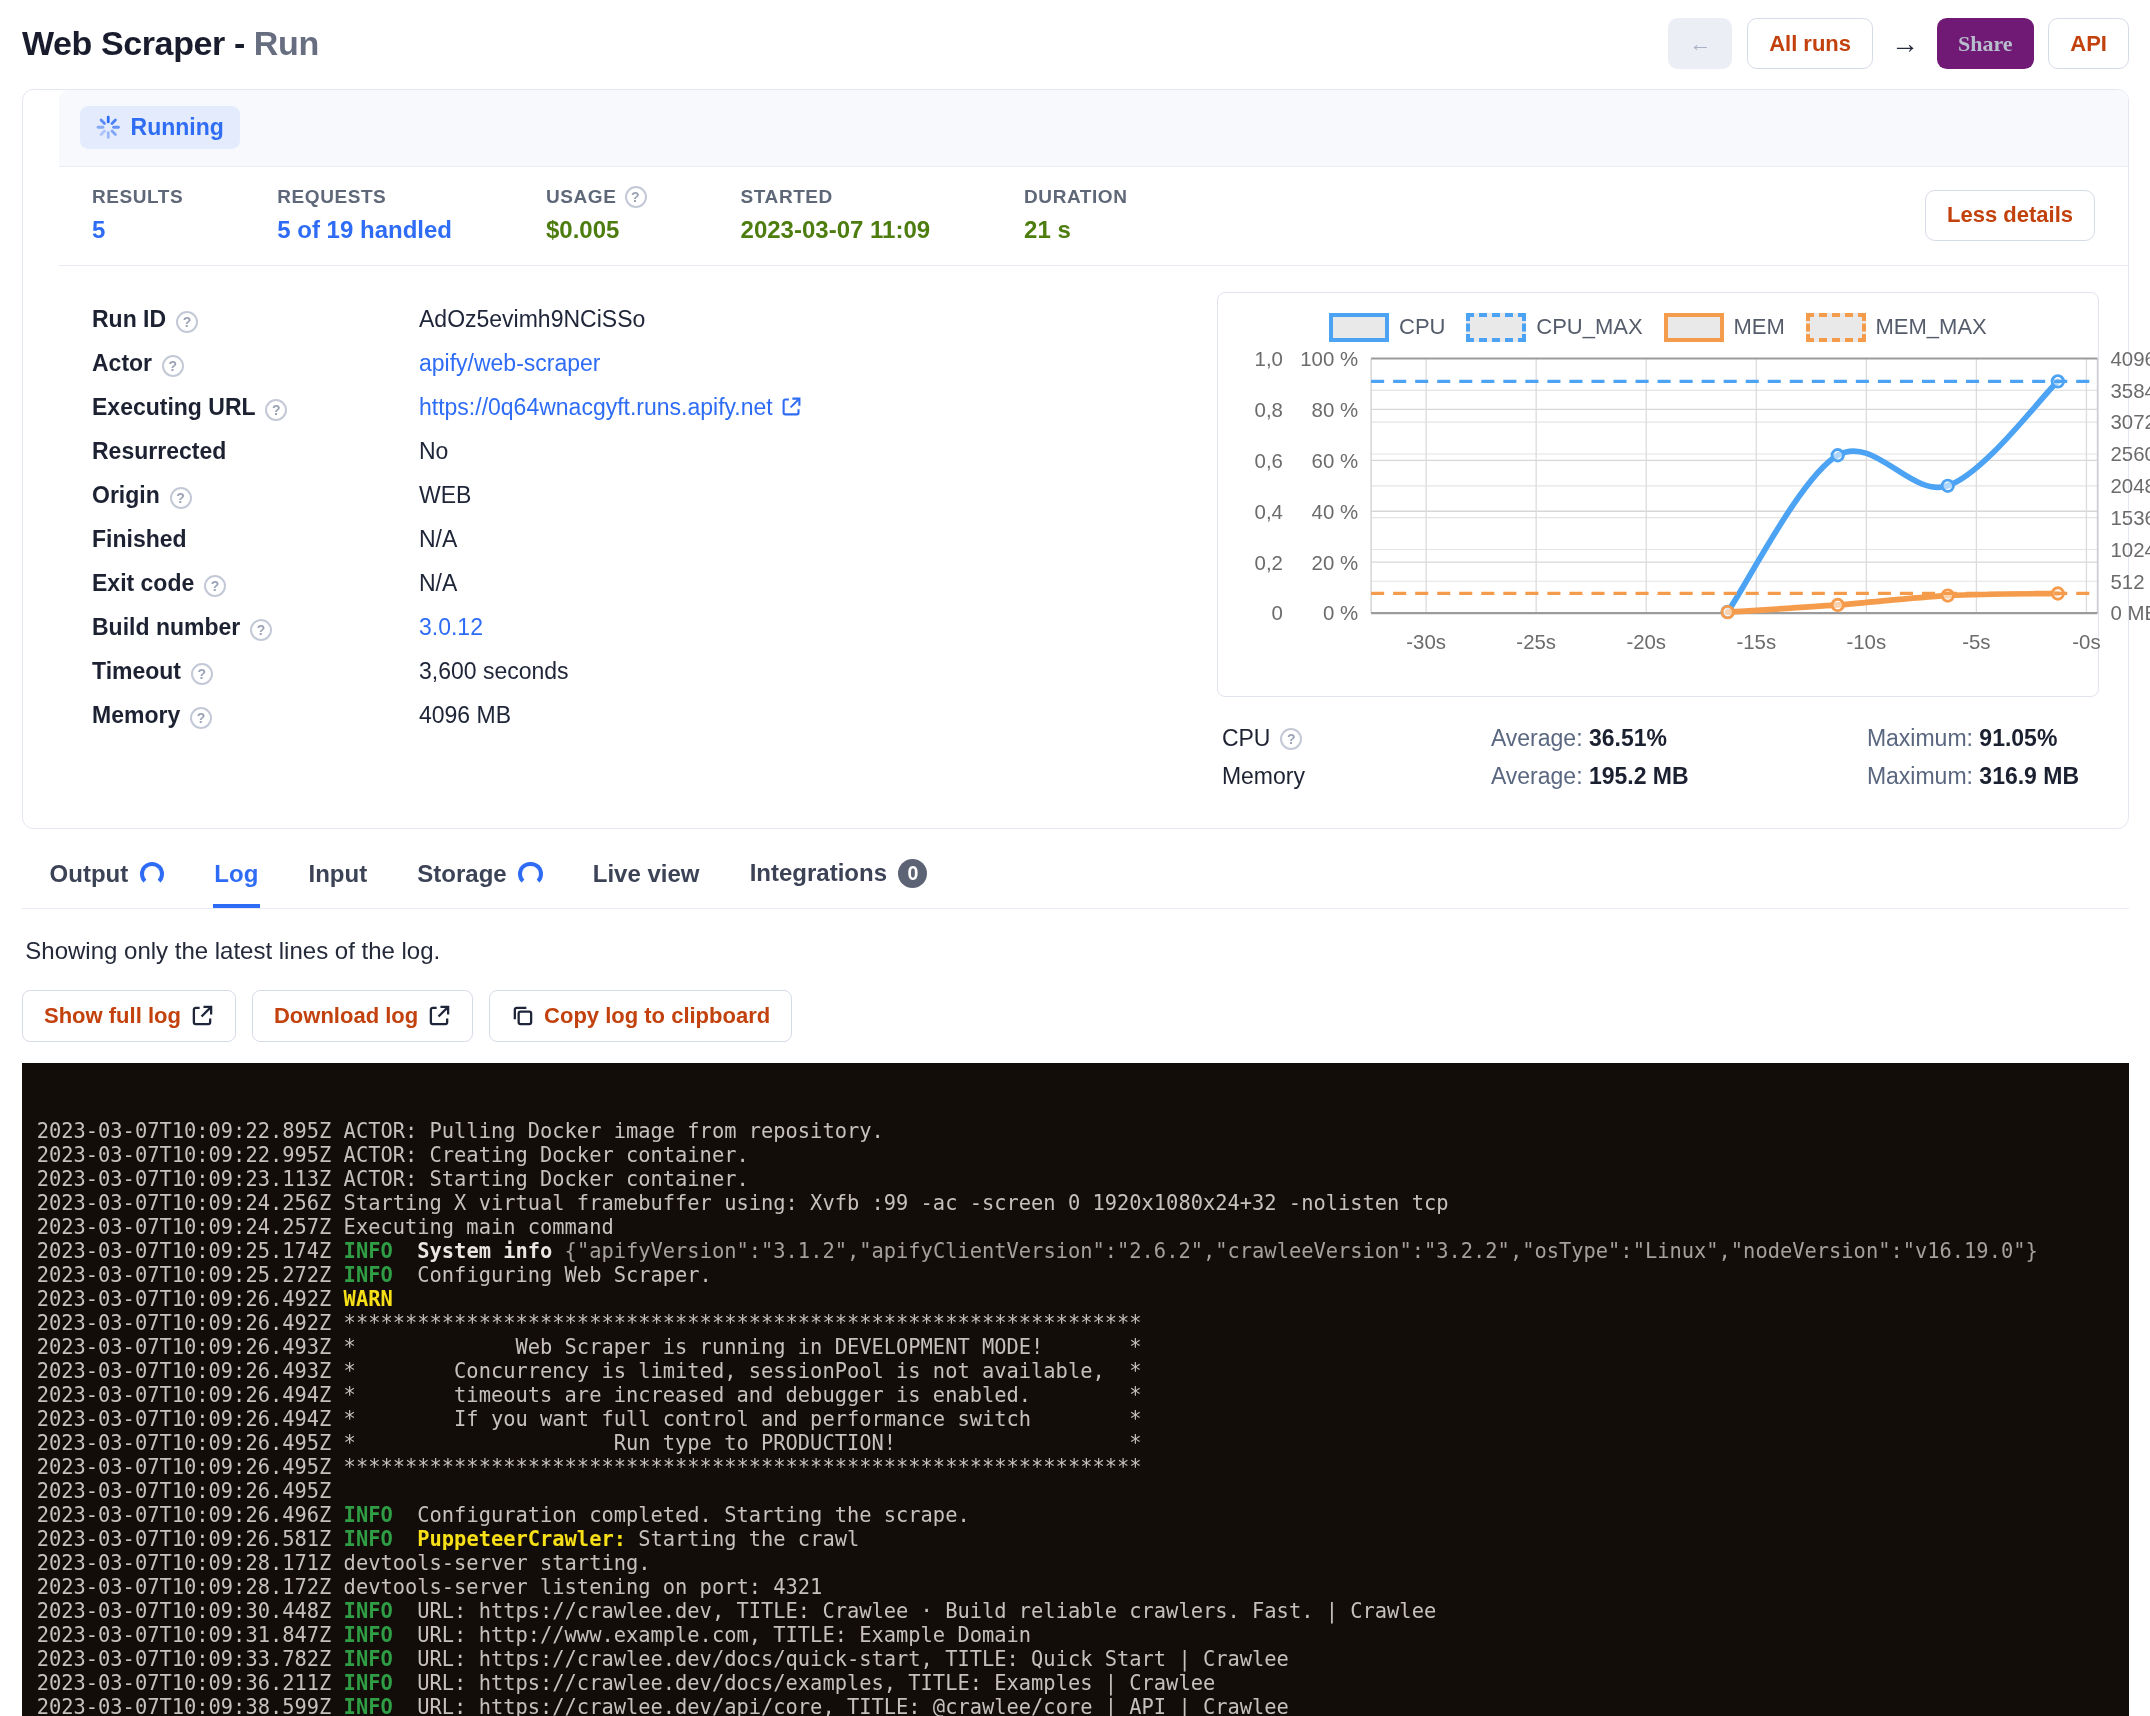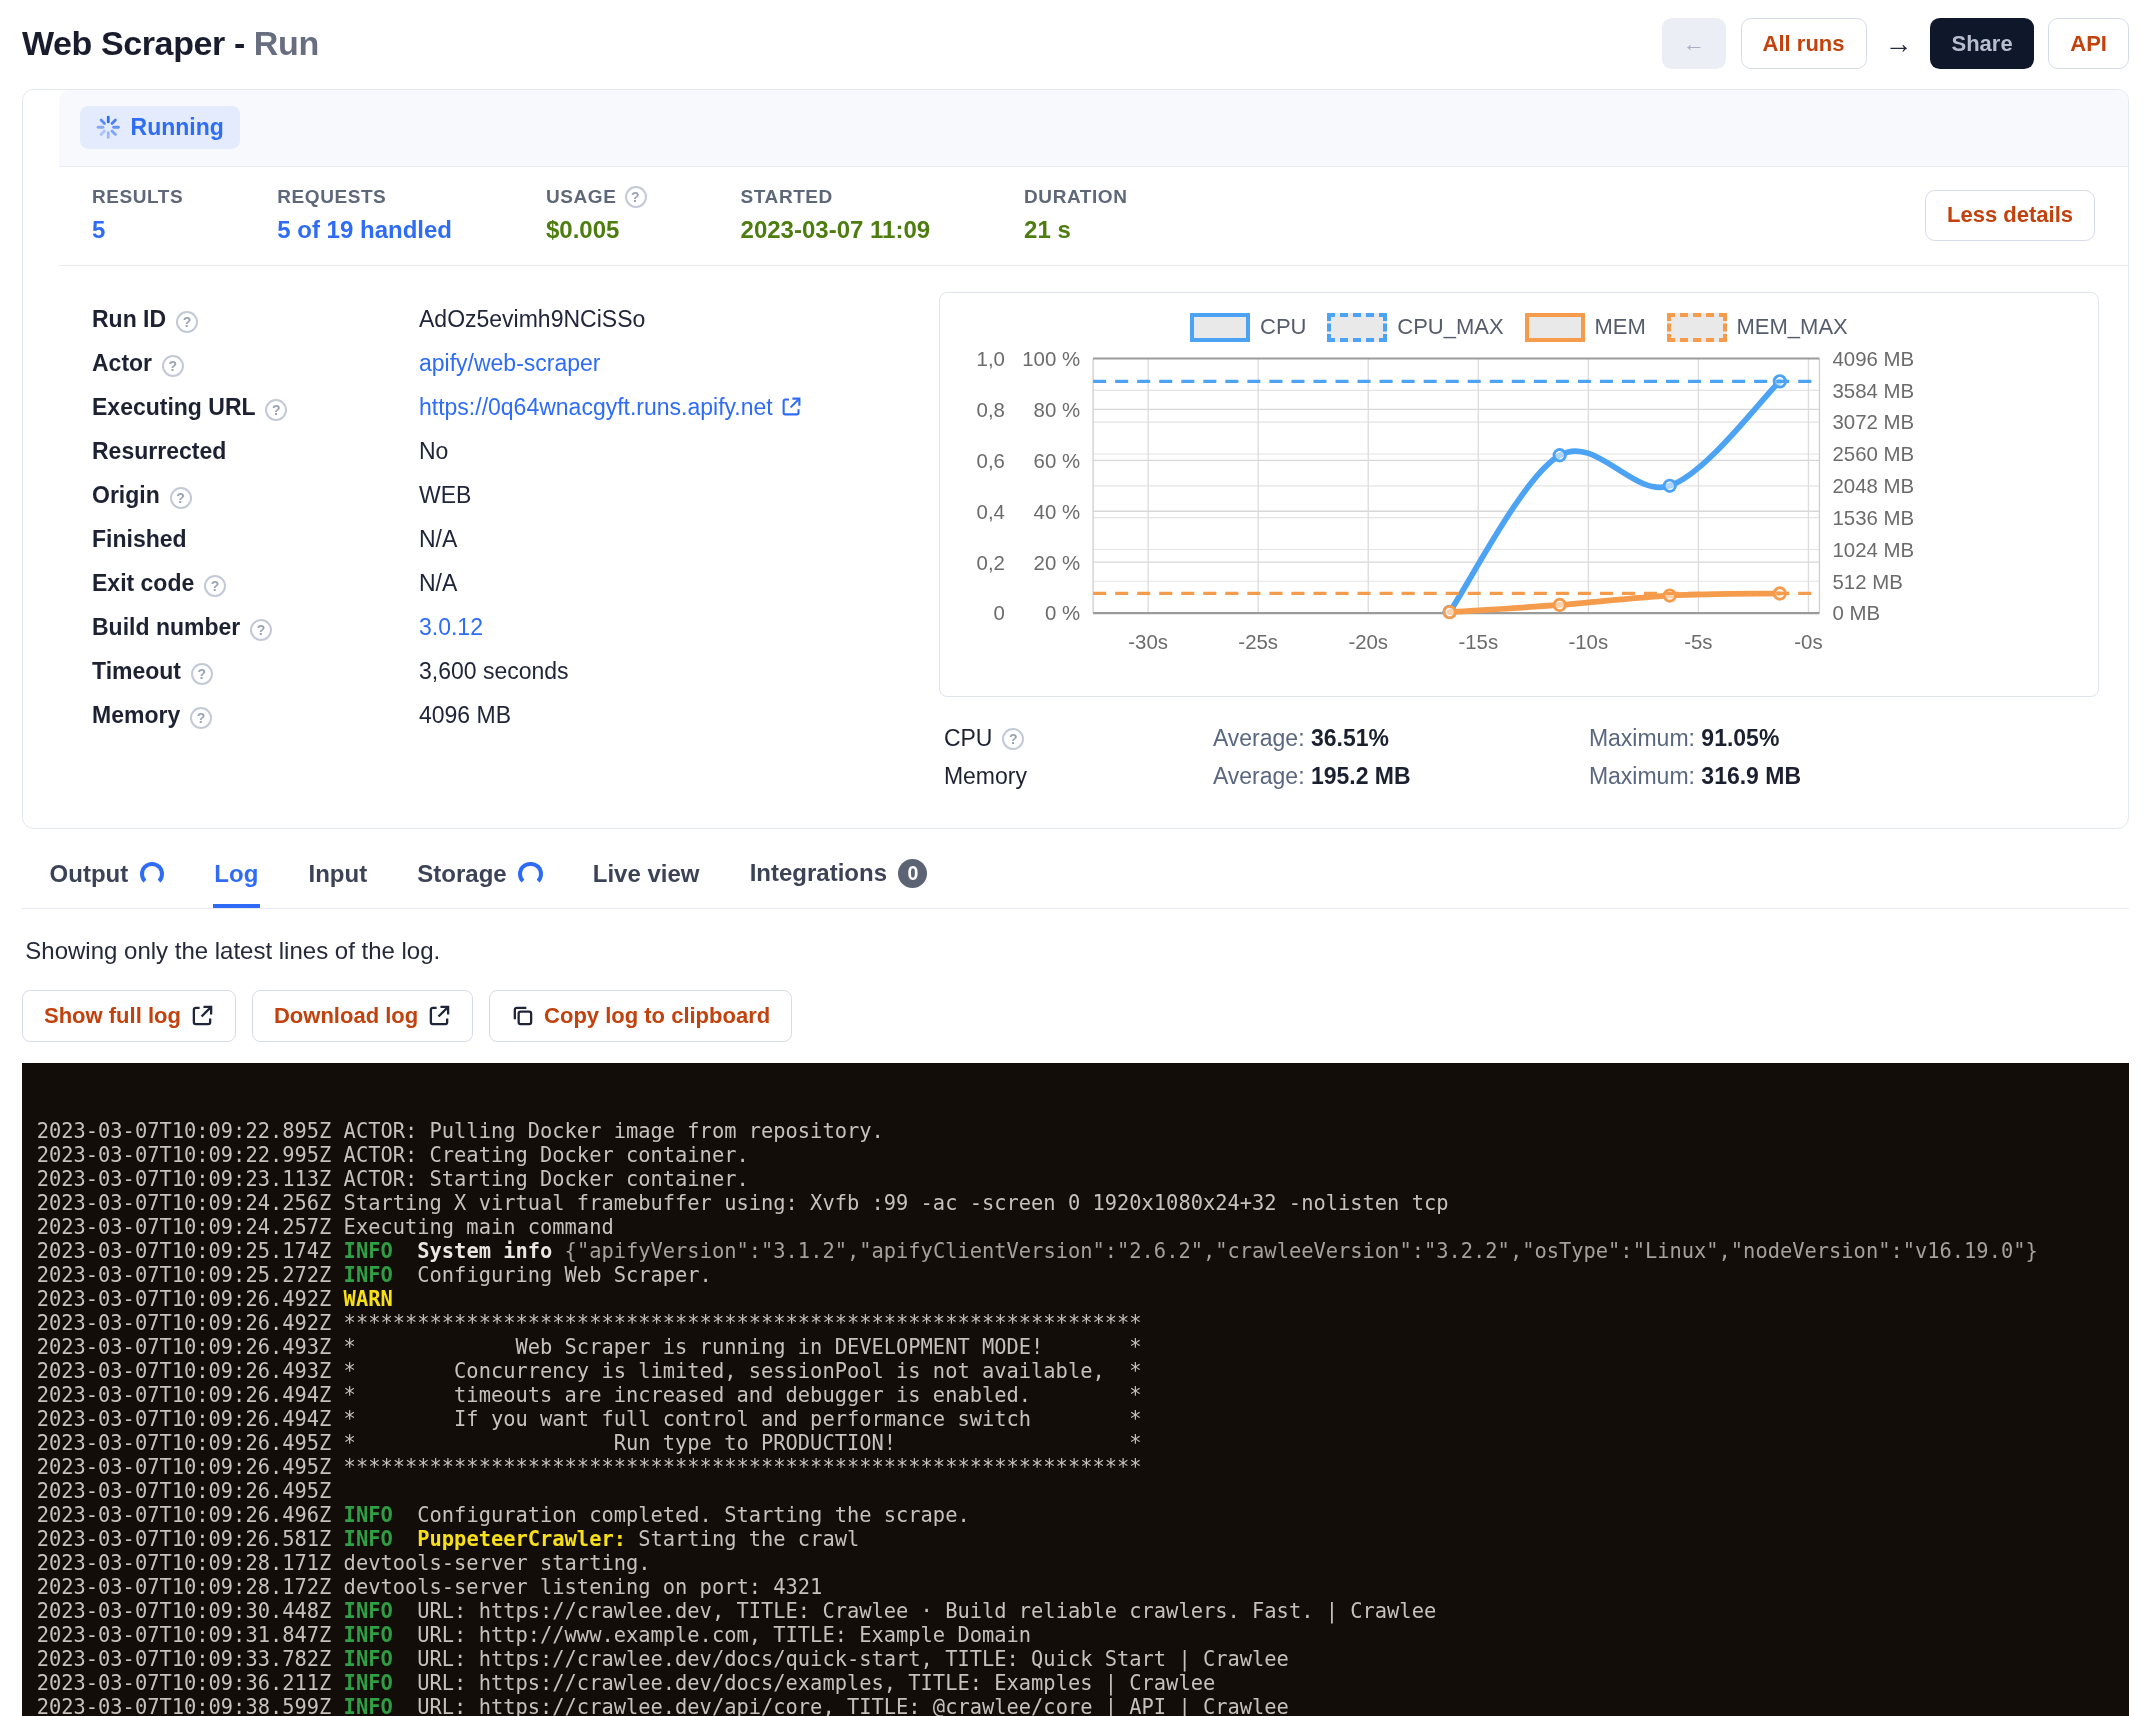--- a/index.html
+++ b/index.html
@@ -9,21 +9,21 @@
 
   
   .hdr { display:flex; align-items:center; justify-content:space-between; margin-bottom:19.6px; }
   .hdr h1 { font-size:34px; font-weight:bold; color:#191c2d; letter-spacing:-0.4px; }
   .hdr h1 .sub { color:#666e80; }
   .hdr-actions { display:flex; align-items:center; gap:14.7px; }
   .btn { display:inline-flex; align-items:center; gap:9.8px; height:51px; padding:0 21px;
     border:1.6px solid #d6dbe8; border-radius:9.8px; background:#fff; font-size:22px;
     font-weight:bold; color:#c2410c; cursor:pointer; }
   .btn.ghost { border:none; background:#eceef6; color:#a9b0c4; }
-  .btn.disabled { border:none; background:#0f172a; color:#b7bdcd; }
+  .btn.disabled { border:none; background:#701a75; color:#b7bdcd;font-family:Liberation Serif, serif; }
   .nav-arrow { font-size:28px; font-weight:bold; color:#252b3d; padding:0 3.3px; }
 
   
   .card { border:1.6px solid #e3e7f1; border-radius:11.4px; background:#fff;padding-left:36px; }
   .status-strip { background:#f7f9fd; border-bottom:1.6px solid #e9ecf4;
     border-radius:9.8px 9.8px 0 0; padding:16.3px 21px; }
   .badge-running { display:inline-flex; align-items:center; gap:9.8px; background:#e3ebfd;
     border-radius:8.2px; padding:8.2px 16.3px; color:#2f6df5; font-size:23px; font-weight:bold; }
 
   .stats-row { display:flex; align-items:center; gap:94px; padding:19.6px 33px 21px 33px;
@@ -41,21 +41,21 @@
   
   .details-wrap { display:flex; padding:26px 29px 38px 33px; }
   .details-col { flex:1; padding-top:4.9px; }
   .drow { display:flex; align-items:center; height:44px; font-size:23px; }
   .drow .dlabel { width:327px; display:flex; align-items:flex-end; gap:9.8px; font-weight:bold; color:#1d2233; }
   .drow .dvalue { color:#20263a; }
   .drow .dvalue.link { color:#2e6cf6; cursor:pointer; }
   .ext-ico { display:inline-block; margin-left:8.2px; vertical-align:-2.4px; }
 
   
-  .chart-col { width:1160px; flex:none;margin-left:32px; }
+  .chart-col { width:882px; flex:none;margin-left:32px; }
   .chart-card { border:1.6px solid #dfe3ee; border-radius:8.2px; padding:19.6px 16.3px 8.2px 16.3px; }
   .legend { display:flex; justify-content:center; align-items:center; gap:21px; margin-bottom:4.9px; }
   .legend-item { display:flex; align-items:center; gap:9.8px; font-size:22px; color:#555c6b; }
   .legend-swatch { width:60px; height:29px; background:#e9e9e9; border:4.9px solid #999; }
   .legend-swatch.dashed { border-style:dashed; }
   .usage-stats { display:grid; grid-template-columns:269px 376px auto; row-gap:11.4px;
     margin-top:28px; padding-left:4.9px; font-size:23px; }
   .usage-stats .ulabel { color:#1d2233; display:flex; gap:9.8px; align-items:center; }
   .usage-stats .metric { color:#5a6780; }
   .usage-stats .metric b { color:#1b2030; font-weight:bold; }

